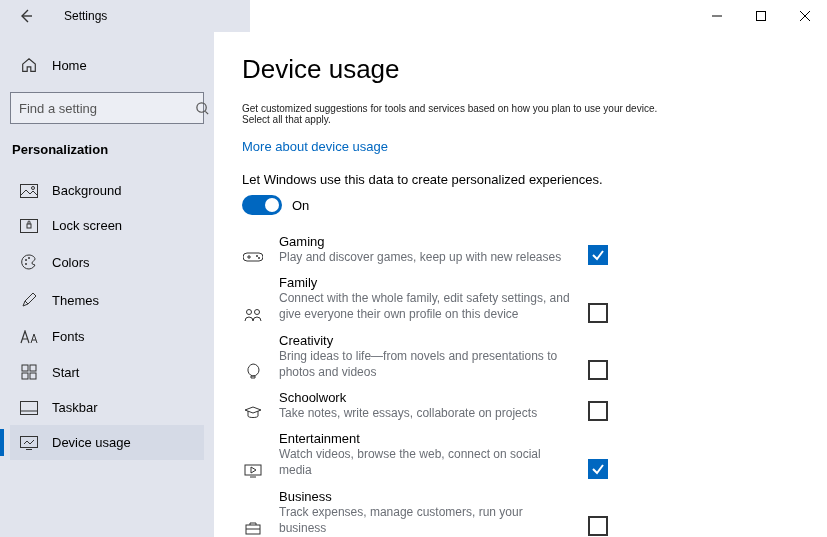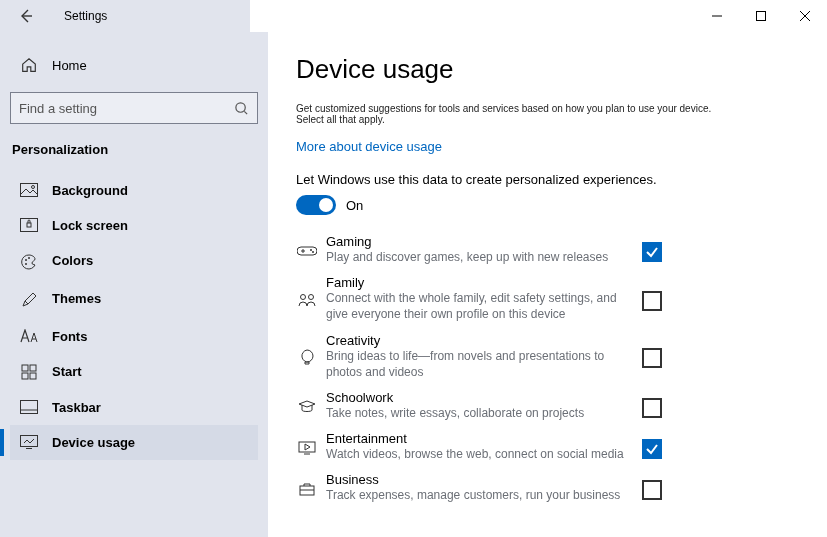--- a/index.html
+++ b/index.html
@@ -41,21 +41,21 @@
       display: flex;
       height: 100%;
     }
     .win-btn {
       width: 44px;
       display: flex; align-items: center; justify-content: center;
       cursor: pointer;
     }
     .body-area { display: flex; flex: 1; overflow: hidden; }
     .sidebar {
-      width: 268px;
+      width: 214px;
       background: #e1e4ed;
       padding: 14px 10px 0 10px;
       display: flex;
       flex-direction: column;
       overflow-y: auto;
     }
     .home-row {
       display: flex; align-items: center; gap: 14px;
       padding: 10px 10px;
       cursor: pointer;
@@ -73,25 +73,24 @@
       flex: 1; border: none; background: transparent;
       font-size: 13px; outline: none; color: #000000;
     }
     .search-box input::placeholder { color: #555; }
     .search-box .icon { color: #555; }
     .category-heading {
       font-weight: 600; font-size: 13px;
       padding: 4px 2px 16px 2px;
     }
     .nav-item {
-      display: flex; gap: 14px;
+      display: flex; align-items: center; gap: 14px;
       padding: 10px 10px;
       cursor: pointer;
       position: relative;
-      font-weight: bold;
     }
     .nav-item .icon { width: 18px; display:flex; justify-content:center; }
     .nav-item.selected::before {
       content: "";
       position: absolute; left: -10px; top: 4px; bottom: 4px;
       width: 4px; background: #0067c0;
     }
     .nav-item.selected { background: #d5dae6; }
     .content {
       flex: 1;
@@ -106,21 +105,21 @@
     .toggle {
       width: 40px; height: 20px; border-radius: 10px;
       background: #0067c0; position: relative; cursor: pointer;
     }
     .toggle .knob {
       position: absolute; right: 3px; top: 3px;
       width: 14px; height: 14px; border-radius: 50%; background: #fff;
     }
     .option-list { max-width: 366px; }
     .option {
-      display: flex; align-items: center; gap: 8px;
+      display: flex; align-items: flex-end; gap: 15px;
       padding: 5px 0;
       position: relative;
     }
     .option .oicon { width: 22px; margin-top: 2px; color: #333; display: flex; justify-content:center;}
     .option .otext { flex: 1; }
     .option-title { font-size: 13px; color: #000; }
     .option-sub { font-size: 12px; color: #6b6f76; line-height: 1.35; }
     .option .chk {
       width: 20px; height: 20px; border: 2px solid #333;
       cursor: pointer; margin-top: 4px; flex-shrink:0;

